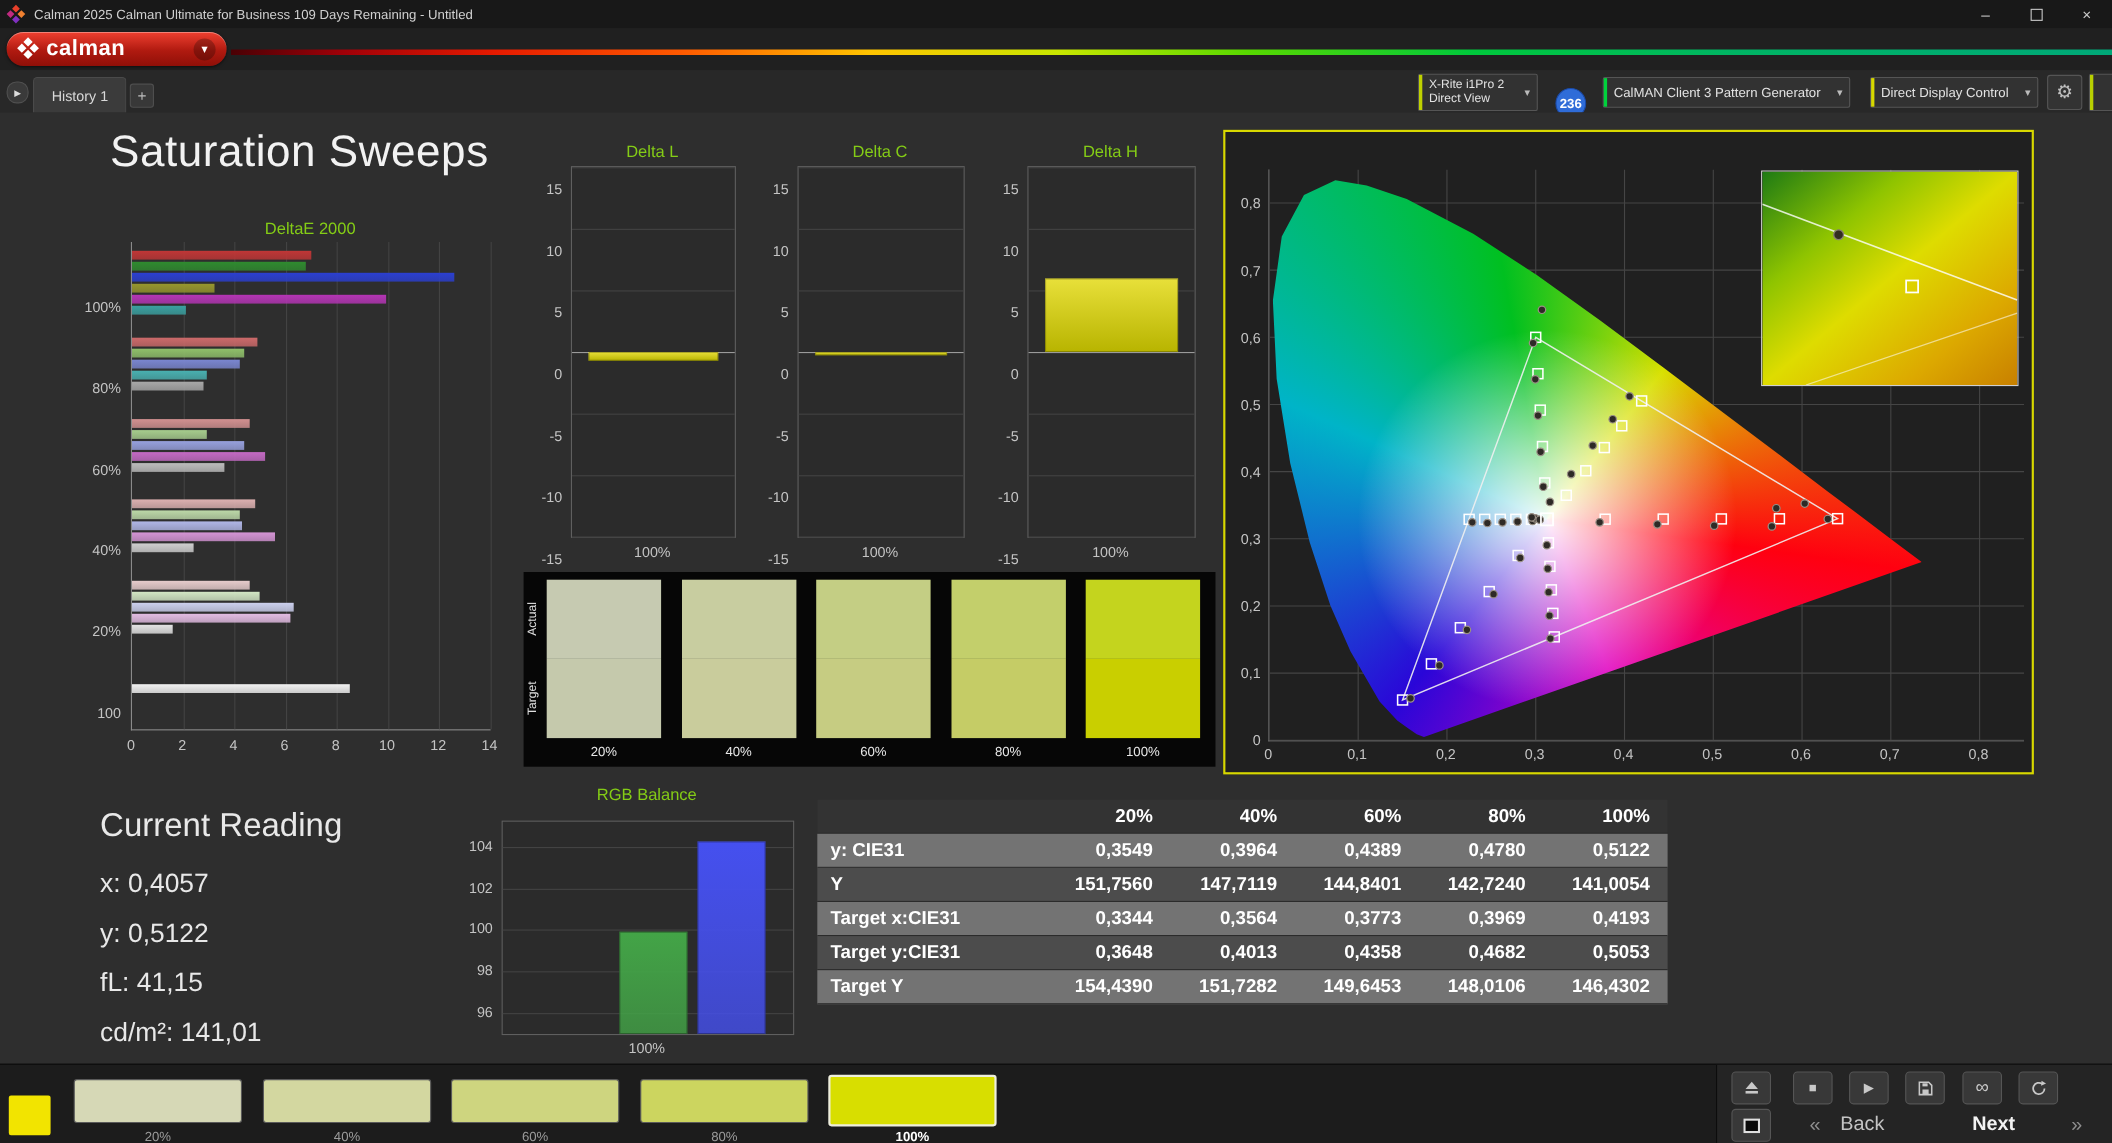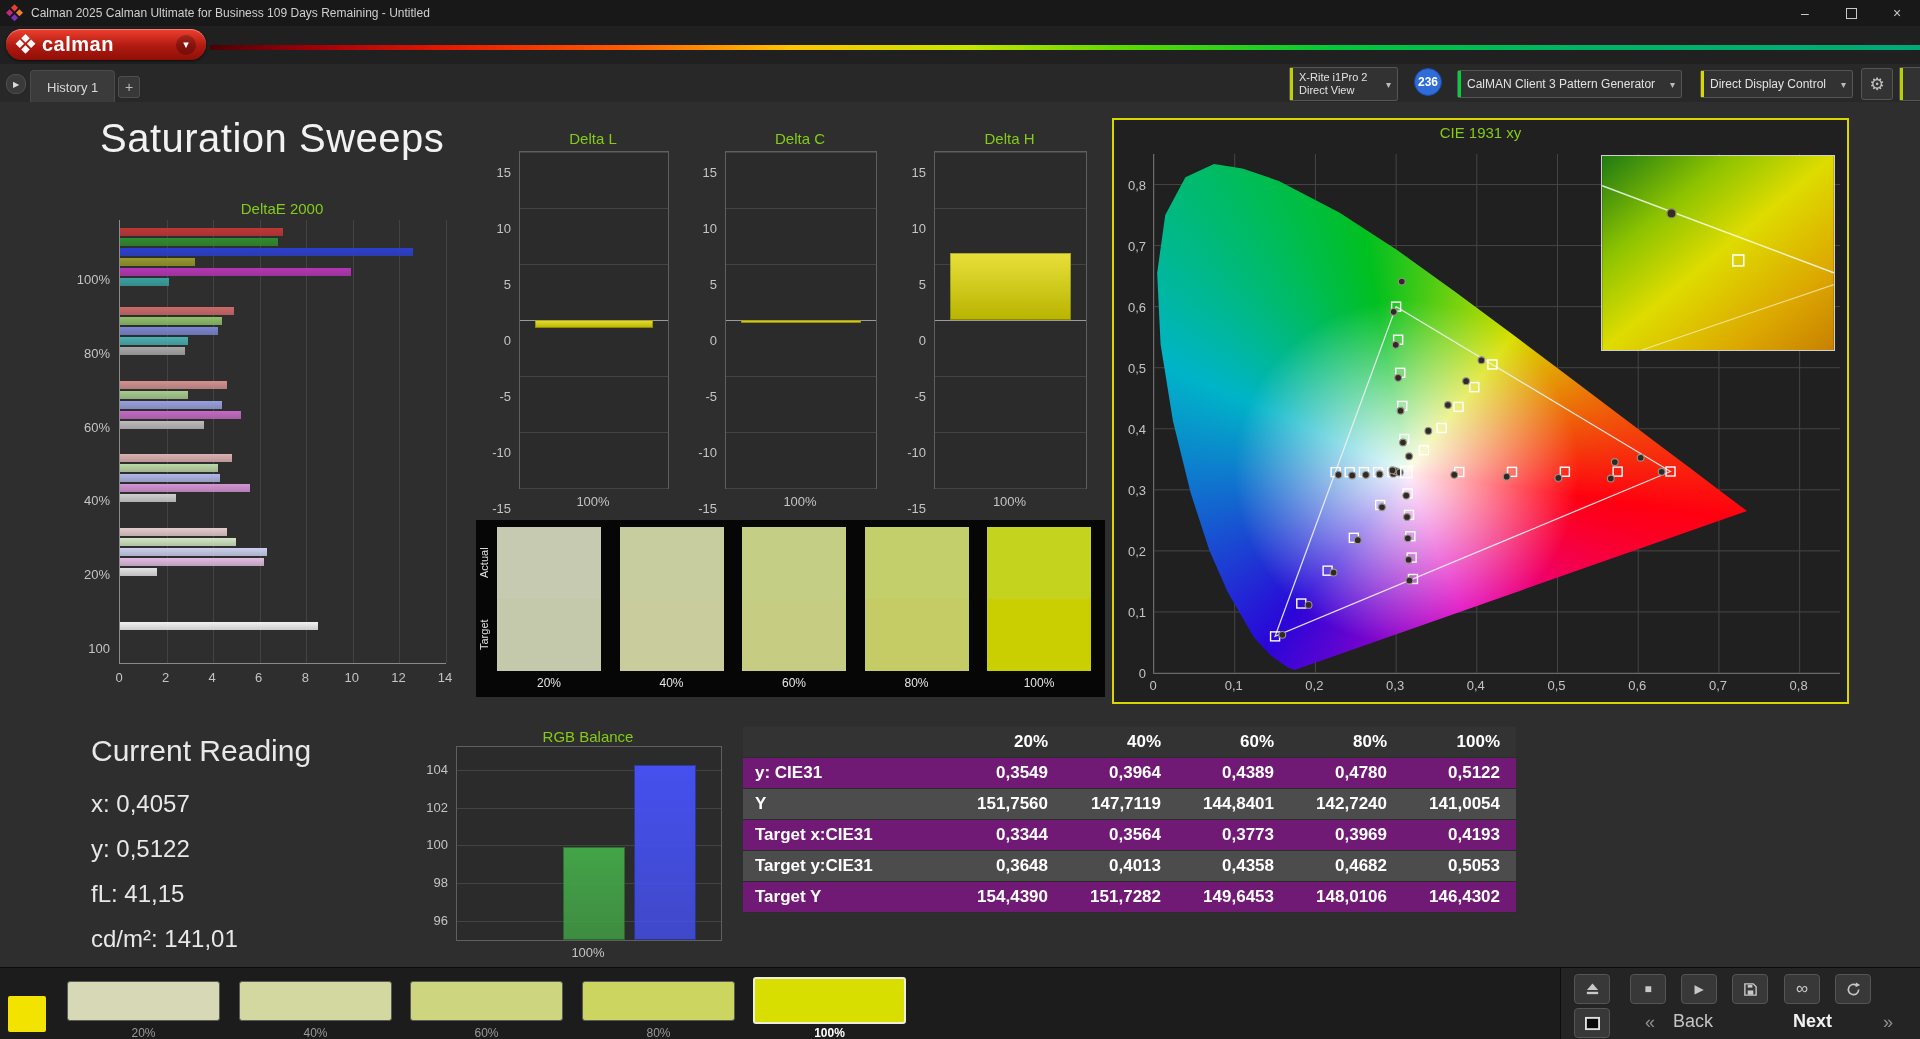--- a/index.html
+++ b/index.html
@@ -94,33 +94,33 @@
   #cie-xlab{position:absolute;left:39px;top:558px;width:686px;}
   #cie-xlab .axlab{transform:translateX(-50%);}
   #cie-inset{position:absolute;left:487px;top:35px;width:234px;height:196px;border:1px solid #cfcfcf;box-sizing:border-box;}
 
   
   #current-reading{position:absolute;left:91px;top:632px;color:#e8e8e8;font-weight:300;}
   #current-reading .cr-title{font-size:30px;margin-bottom:22px;}
   #current-reading .cr-line{font-size:24px;margin-bottom:17px;}
 
   
-  #rgb-title{position:absolute;left:456px;top:626px;width:264px;}
+  #rgb-title{position:absolute;left:456px;top:612px;width:264px;}
   #rgb-ylab{position:absolute;left:408px;top:644px;width:44px;height:193px;}
   #rgb-ylab .axlab{right:4px;position:absolute;text-align:right;transform:translateY(-50%);}
   #rgb-plot{position:absolute;left:456px;top:644px;width:264px;height:193px;border:1px solid #5f5f5f;background:#2b2b2b;}
   #rgb-xlab{position:absolute;left:456px;top:843px;width:264px;text-align:center;color:#c4c4c4;font-size:13px;}
   .rgb-bar{position:absolute;bottom:0;width:62px;box-shadow:inset 0 0 0 1px rgba(0,0,0,.3);}
 
   
   #cie-table{position:absolute;left:743px;top:625px;width:773px;font-size:17px;color:#fff;}
   .trow{display:flex;height:30px;line-height:30px;border-bottom:1px solid #2b2b2b;}
   .trow.thead{background:#333333;font-weight:bold;}
   .trow.dark{background:#4c4c4c;}
-  .trow.light{background:#701a75;}
+  .trow.light{background:#737373;}
   .tlabel{width:206px;padding-left:12px;font-weight:bold;box-sizing:border-box;}
   .tval{width:113px;text-align:right;padding-right:14px;box-sizing:border-box;font-weight:600;}
 
   
   .bottombar{position:absolute;left:0;top:967px;width:1920px;height:72px;background:#1c1c1c;border-top:1px solid #0c0c0c;}
   #current-color{position:absolute;left:8px;top:28px;width:38px;height:36px;background:#f2e400;border-radius:2px;}
   .bsw{position:absolute;border:1px solid #5a5a5a;border-radius:3px;box-sizing:border-box;}
   .bsw.sel{border:2px solid #eeeedd;}
   .bsw-lab{position:absolute;text-align:center;font-size:12px;color:#9a9a9a;}
   .bsw-lab.sel{color:#fff;font-weight:bold;}
@@ -172,21 +172,21 @@
     <div class="tab">History 1</div>
     <div class="addtab">+</div>
 
     <div class="drop" style="left:1289px;top:3px;width:107px;height:32px;">
       <span class="accent" style="background:#bfd100"></span>
       <span class="two">
         <span>X-Rite i1Pro 2</span><br><span>Direct View</span>
       </span>
       <span class="arrow">▾</span>
     </div>
-    <div class="badge" style="left:1414px;top:4px;">236</div>
+    <div class="badge" style="left:1414px;top:16px;">236</div>
     <div class="drop" style="left:1457px;top:6px;width:223px;height:26px;">
       <span class="accent" style="background:#00d23c"></span>
       <span class="txt">CalMAN Client 3 Pattern Generator</span>
       <span class="arrow">▾</span>
     </div>
     <div class="drop" style="left:1700px;top:6px;width:151px;height:26px;">
       <span class="accent" style="background:#d6d800"></span>
       <span class="txt">Direct Display Control</span>
       <span class="arrow">▾</span>
     </div>
@@ -341,21 +341,20 @@
         <div class="sw-lab" style="left: 266px; top: 156px; width: 104px;">60%</div>
         <div class="sw-a" style="left: 388.5px; top: 7px; width: 104px; height: 72px; background: rgb(195, 207, 107);"></div>
         <div class="sw-a" style="left: 388.5px; top: 79px; width: 104px; height: 72px; background: rgb(197, 204, 102);"></div>
         <div class="sw-lab" style="left: 388.5px; top: 156px; width: 104px;">80%</div>
         <div class="sw-a" style="left: 511px; top: 7px; width: 104px; height: 72px; background: rgb(196, 212, 30);"></div>
         <div class="sw-a" style="left: 511px; top: 79px; width: 104px; height: 72px; background: rgb(201, 207, 0);"></div>
         <div class="sw-lab" style="left: 511px; top: 156px; width: 104px;">100%</div>
       </div>
 
     <div id="cie-panel">
-      <div class="ctitle">CIE 1931 xy</div>
       <div id="cie-ylab">
           <div class="axlab" style="position: absolute; top: 519px; right: 3px;">0</div>
           <div class="axlab" style="position: absolute; top: 457.941px; right: 3px;">0,1</div>
           <div class="axlab" style="position: absolute; top: 396.882px; right: 3px;">0,2</div>
           <div class="axlab" style="position: absolute; top: 335.824px; right: 3px;">0,3</div>
           <div class="axlab" style="position: absolute; top: 274.765px; right: 3px;">0,4</div>
           <div class="axlab" style="position: absolute; top: 213.706px; right: 3px;">0,5</div>
           <div class="axlab" style="position: absolute; top: 152.647px; right: 3px;">0,6</div>
           <div class="axlab" style="position: absolute; top: 91.5882px; right: 3px;">0,7</div>
           <div class="axlab" style="position: absolute; top: 30.5294px; right: 3px;">0,8</div>

